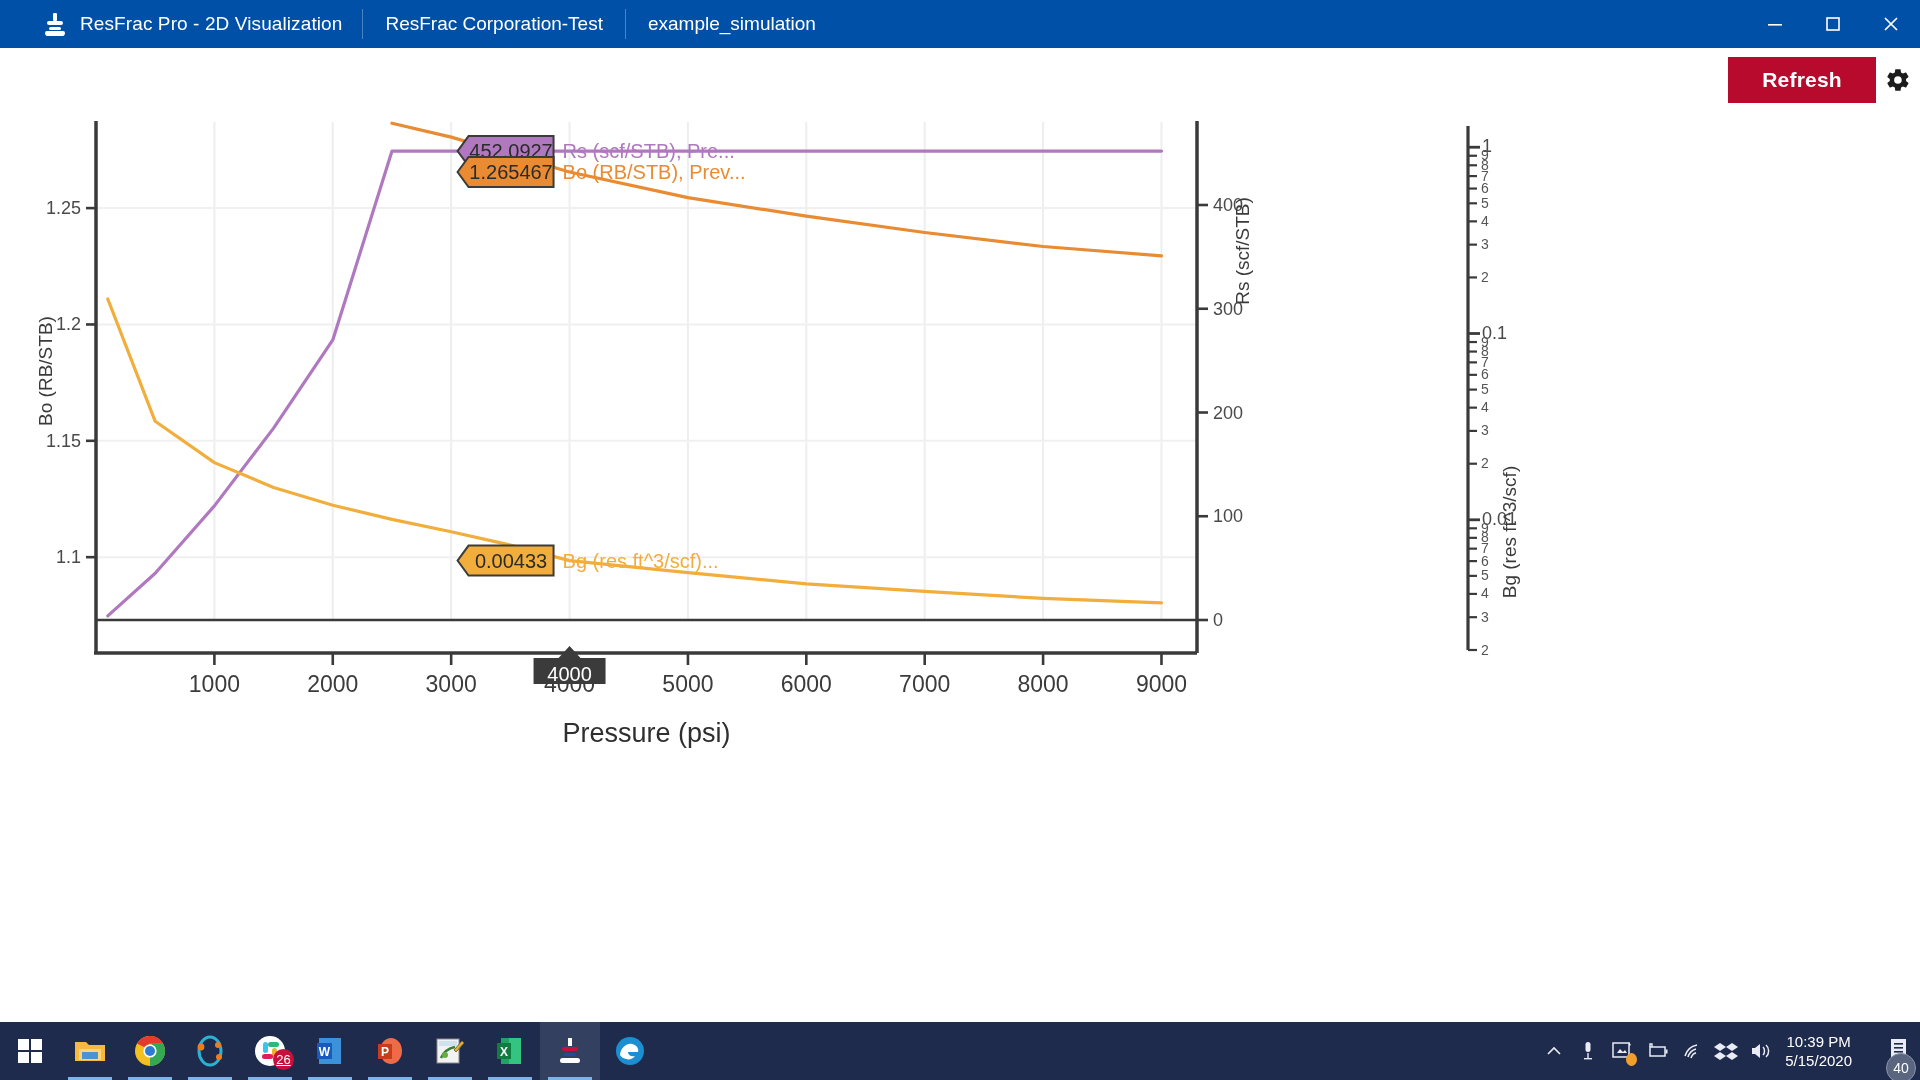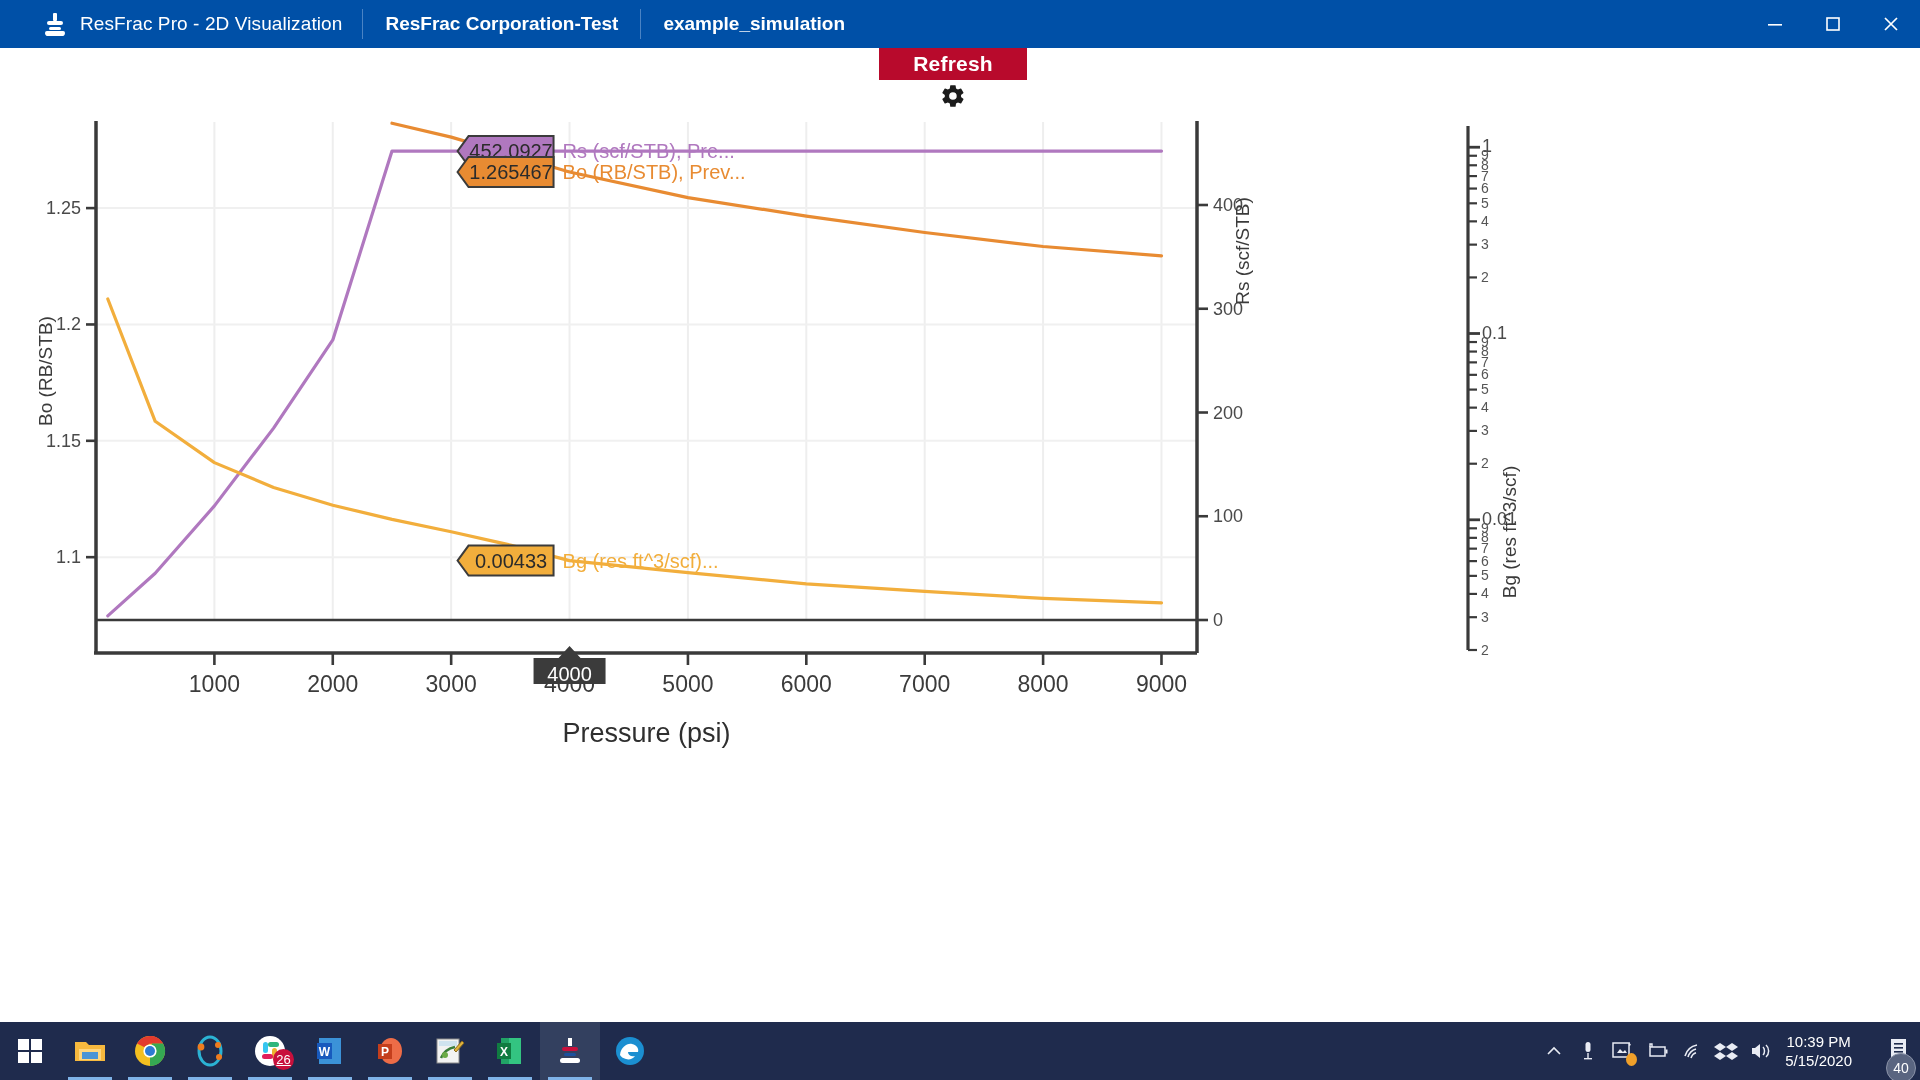--- a/index.html
+++ b/index.html
@@ -25,36 +25,35 @@
   .app-icon i.b { top: 10px; width: 16px; height: 4px; border-radius: 2px; }
   .app-icon i.c { top: 16px; width: 12px; height: 3px; border-radius: 2px; }
   .app-icon i.d { top: 20px; width: 20px; height: 5px; border-radius: 3px 3px 5px 5px; }
 
   .tb-title {
     color: #ffffff; font-size: 19px; letter-spacing: .1px;
     padding-right: 20px; white-space: nowrap;
   }
   .tb-sep { width: 1px; height: 30px; background: #4a83c4; flex: 0 0 auto; }
   .tb-chip {
-    color: #ffffff; font-size: 19px; font-weight: bold; white-space: nowrap;
+    color: #ffffff; font-size: 19px; font-weight: normal; white-space: nowrap;
     padding: 0 22px;
   }
   .tb-spacer { flex: 1 1 auto; }
   .wbtn {
     width: 58px; height: 48px; display: flex; align-items: center;
     justify-content: center; color: #ffffff; flex: 0 0 auto;
   }
   .wbtn svg { display: block; }
 
   
   .toolbar {
     position: absolute; right: 0; top: 48px; height: 64px; width: 100%;
     display: flex; align-items: center; justify-content: flex-end;
-    padding-right: 14px;
-    flex-direction: column;
+    padding-right: 0;
   }
   .refresh-btn {
     background: #b80a2c; color: #ffffff; font-size: 21px; font-weight: bold;
     border: none; width: 148px; height: 46px; cursor: pointer;
     letter-spacing: .2px;
   }
   .gear-btn {
     width: 44px; height: 46px; display: flex; align-items: center;
     justify-content: center; cursor: pointer; color: #1c1c1c;
   }

